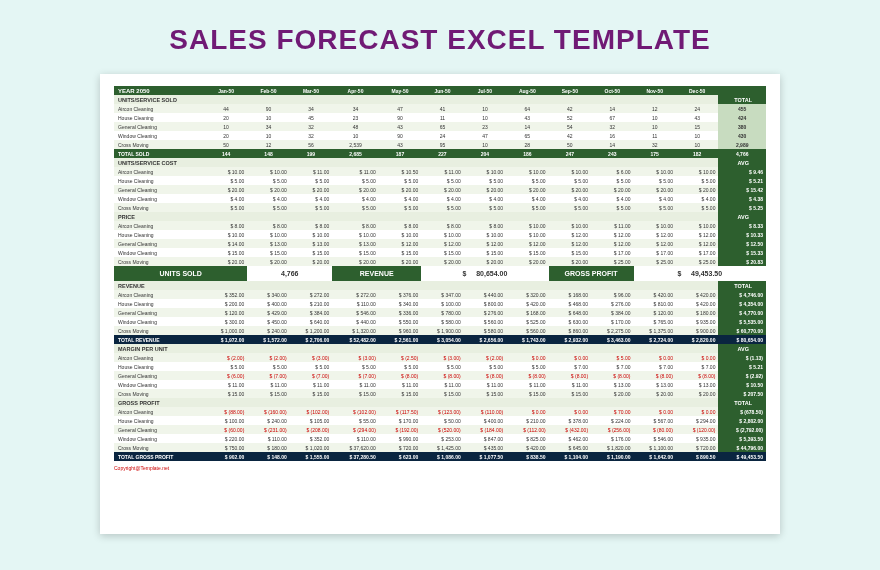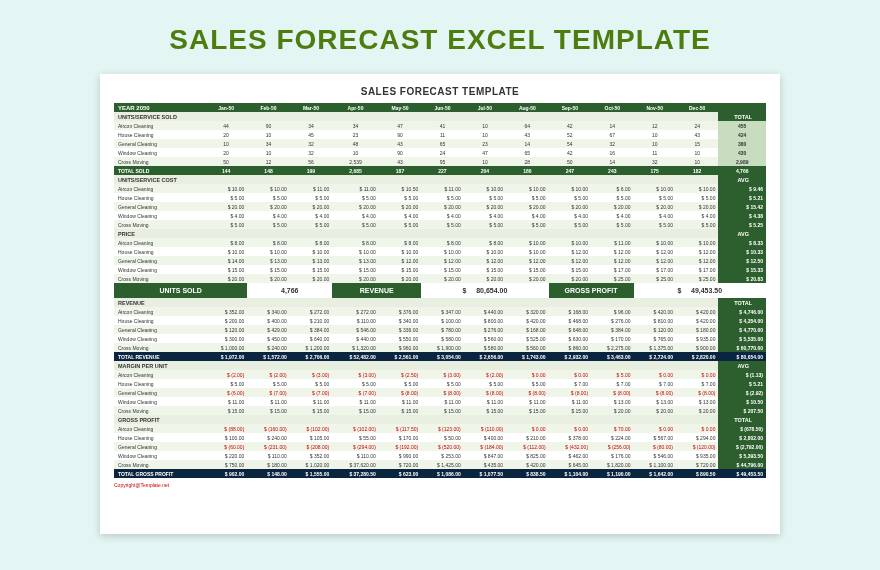--- a/index.html
+++ b/index.html
@@ -1,17 +1,17 @@
 <!DOCTYPE html>
 <html><head>
 <meta charset="utf-8">
 <style>
 *{margin:0;padding:0;box-sizing:border-box}
 body{width:880px;height:570px;background:#e4f6f4;font-family:Arial,sans-serif;overflow:hidden}
-.page-title{text-align:center;font-size:28px;font-weight:900;color:#4d7c0f;letter-spacing:1px;padding:24px 0 18px}
+.page-title{text-align:center;font-size:28px;font-weight:900;color:#701a75;letter-spacing:1px;padding:24px 0 18px}
 .sheet{width:680px;height:460px;margin:0 auto;background:#fff;box-shadow:0 2px 8px rgba(0,0,0,.2);padding:12px 14px;overflow:hidden;font-size:5.5px}
 .sheet-title{text-align:center;font-size:10px;font-weight:700;color:#333;margin-bottom:6px;letter-spacing:.5px}
 table{width:100%;border-collapse:collapse;font-size:5px;color:#333}
 td,th{padding:1.5px 2px;text-align:center;white-space:nowrap}
 .year-row td:first-child{background:#2d5f2e;color:#fff;font-weight:700;font-size:6px;text-align:left;padding-left:4px}
 .month-hdr{background:#2d5f2e;color:#fff;font-weight:600}
 .section-hdr td{background:#e8efe0;font-weight:700;text-align:left;padding-left:4px;font-size:5.5px}
 .section-hdr .tot{text-align:center;background:#2d5f2e;color:#fff}
 .row-alt{background:#f0f5ea}
 .row-norm{background:#fff}
@@ -28,21 +28,20 @@
 .copyright{font-size:5px;color:#c00;margin-top:4px;text-align:left}
 .dollar-cell{text-align:right;padding-right:3px}
 .last-col{background:#2d5f2e;color:#fff;font-weight:600}
 </style>
 </head>
 <body>
 
 <div class="page-title">SALES FORECAST EXCEL TEMPLATE</div>
 
 <div class="sheet">
-  <div class="sheet-title">SALES FORECAST TEMPLATE</div>
   <table>
     <tbody id="tbody">
         <tr class="year-row">
           <td class="">YEAR 2050</td>
           <td class="month-hdr">Jan-50</td>
           <td class="month-hdr">Feb-50</td>
           <td class="month-hdr">Mar-50</td>
           <td class="month-hdr">Apr-50</td>
           <td class="month-hdr">May-50</td>
           <td class="month-hdr">Jun-50</td>

